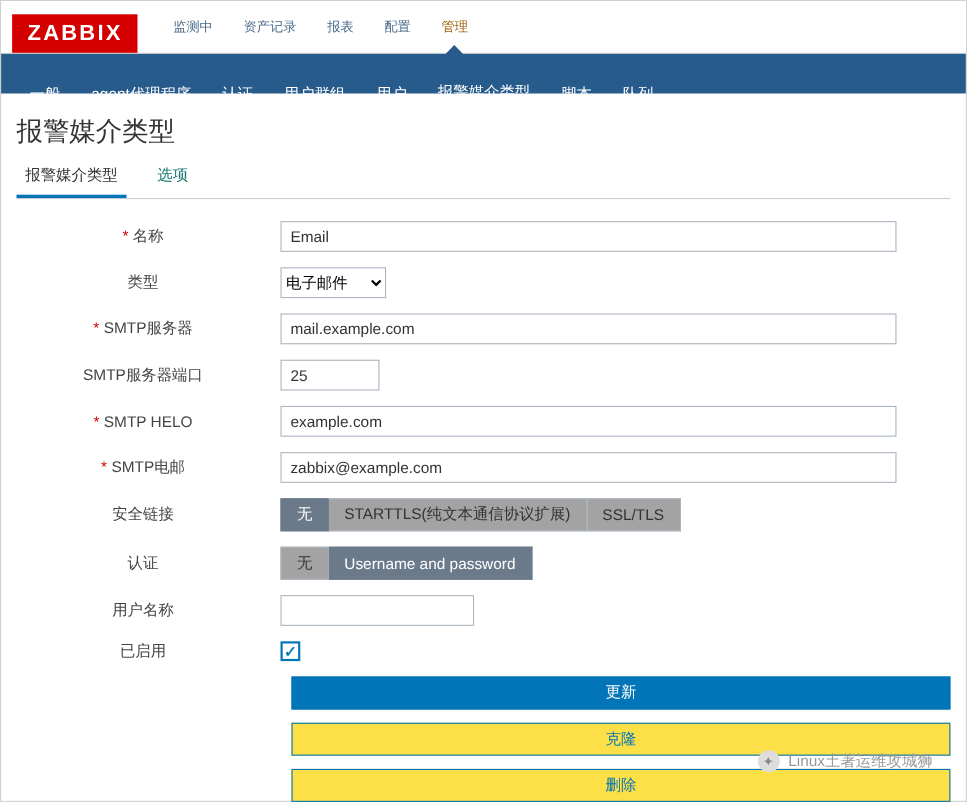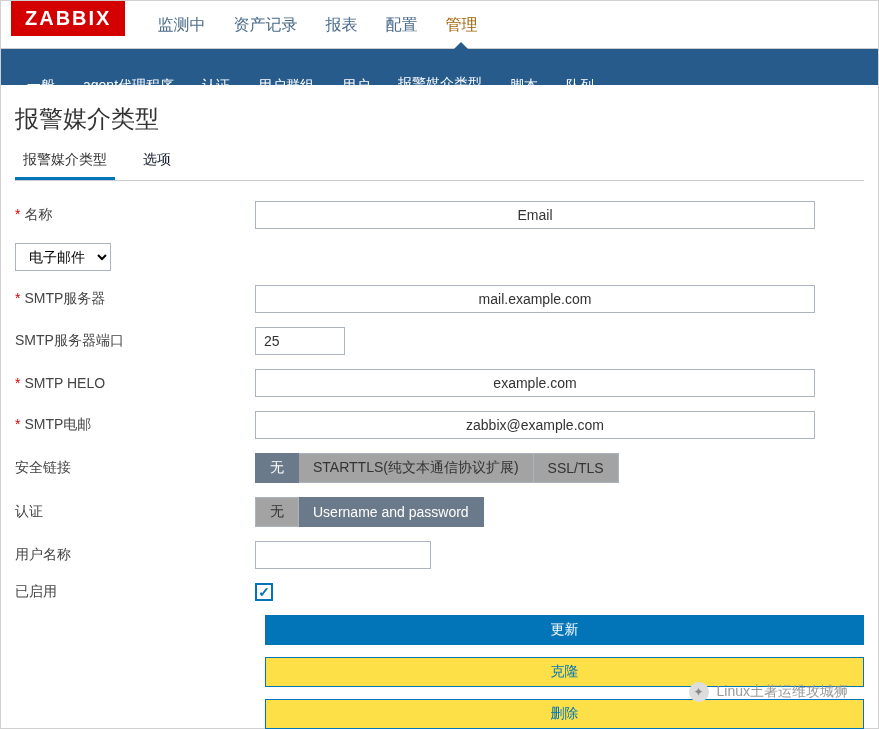--- a/index.html
+++ b/index.html
@@ -5,38 +5,38 @@
     * { box-sizing: border-box; margin: 0; padding: 0; }
     body {
       font-family: Arial, "Microsoft YaHei", sans-serif;
       font-size: 14px;
       color: #333;
       background: #fff;
       width: 879px;
     }
     .topbar {
       display: flex;
-      align-items: flex-start;
+      align-items: flex-end;
       background: #fff;
       border-bottom: 1px solid #ccc;
       height: 48px;
       padding-left: 10px;
     }
     .logo {
       background: #d40000;
       color: #fff;
       font-weight: bold;
       font-size: 20px;
       letter-spacing: 2px;
       padding: 6px 14px;
       margin-right: 18px;
     }
     .topnav-item {
       color: #4a6b8a;
-      font-size: 16px;
+      font-size: 12px;
       padding: 0 14px;
       cursor: pointer;
       height: 48px;
       display: flex;
       align-items: center;
       position: relative;
     }
     .topnav-item.active { color: #a16207; }
     .topnav-item.active::after {
       content: "";
@@ -82,59 +82,58 @@
       font-weight: normal;
     }
     .tabs {
       display: flex;
       border-bottom: 1px solid #ccc;
       margin: 0 14px 20px 14px;
     }
     .tab {
       padding: 6px 8px 8px 8px;
       cursor: pointer;
-      color: #0f172a;
+      color: #0f766e;
       margin-right: 20px;
     }
     .tab.active {
       color: #333;
       border-bottom: 3px solid #0275b8;
     }
     .form { padding: 0 14px; }
     .form-row {
       display: flex;
       align-items: center;
       margin-bottom: 14px;
     }
     .form-label {
       width: 240px;
-      text-align: left;
+      text-align: center;
       padding-right: 10px;
       color: #444;
       font-size: 14px;
     }
     .req { color: #d40000; margin-right: 4px; }
     .text-input {
       border: 1px solid #aab5bf;
       height: 28px;
       padding: 0 8px;
       font-size: 14px;
       color: #333;
     }
-    .text-input.wide { width: 560px; text-align: center; }
+    .text-input.wide { width: 560px; }
     .text-input.short { width: 90px; text-align: left; }
     .text-input.med { width: 176px; }
     .select {
       border: 1px solid #aab5bf;
       height: 28px;
       padding: 0 0;
       font-size: 14px;
       width: 96px;
       background: #fff;
-      text-align: center;
     }
     .seg {
       display: flex;
     }
     .seg-btn {
       border: 1px solid #aab5bf;
       height: 30px;
       padding: 0 14px;
       display: flex;
       align-items: center;
@@ -238,20 +237,21 @@
   </div>
 
   <div class="form">
 
     <div class="form-row">
       <div class="form-label"><span class="req">*</span><span>名称</span></div>
       <input class="text-input wide" value="Email" style="">
     </div>
 
     <div class="form-row">
+      <div class="form-label">类型</div>
       <select class="select">
         <option>电子邮件</option>
       </select>
     </div>
 
     <div class="form-row">
       <div class="form-label"><span class="req">*</span><span>SMTP服务器</span></div>
       <input class="text-input wide" value="mail.example.com" style="">
     </div>
 

